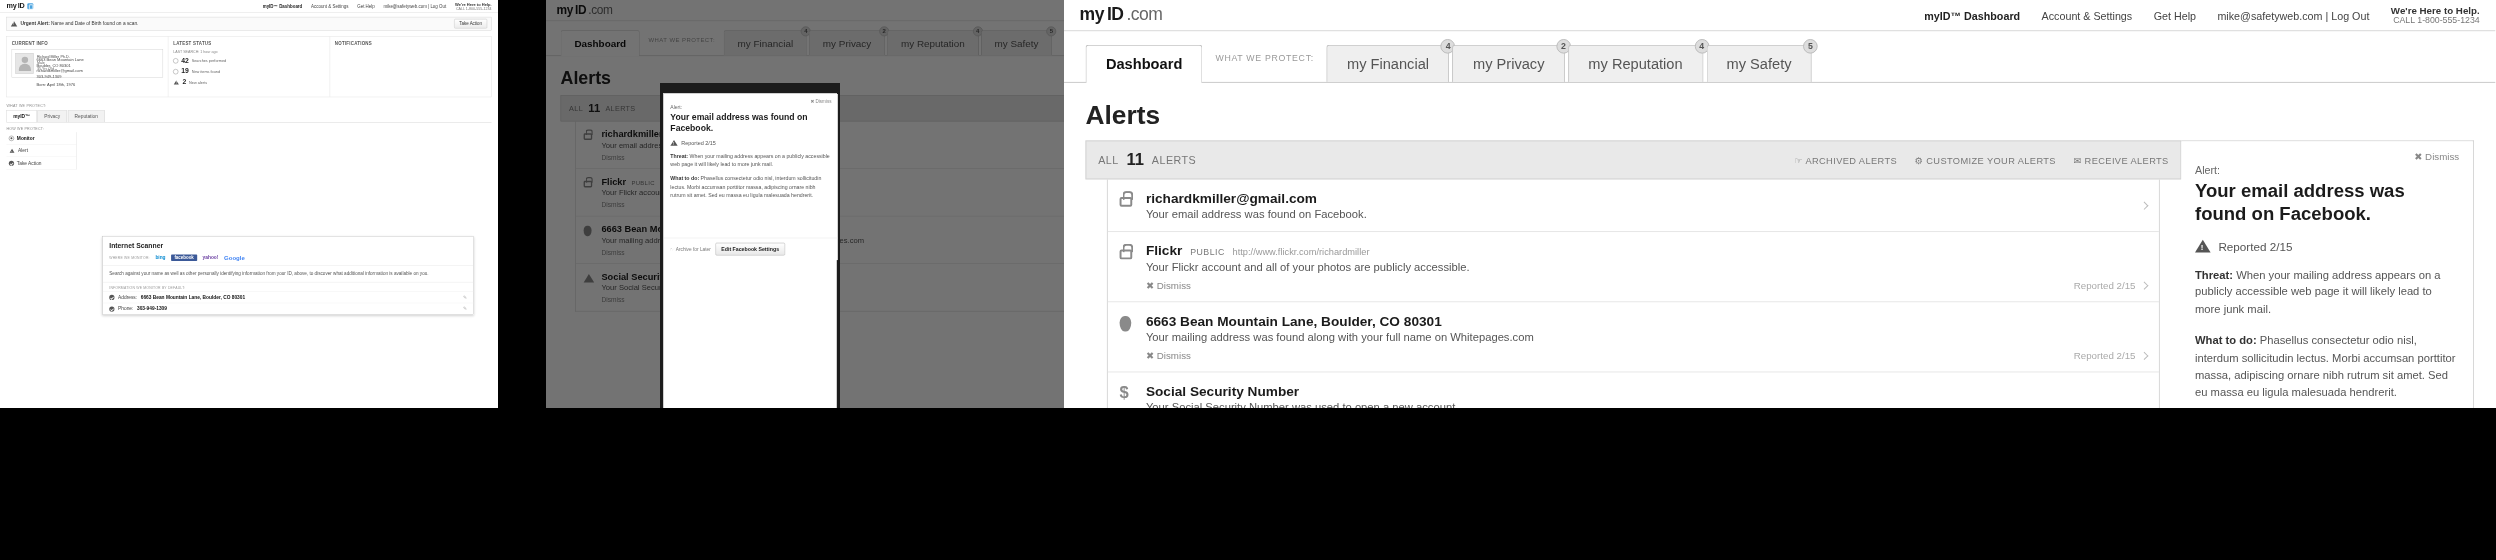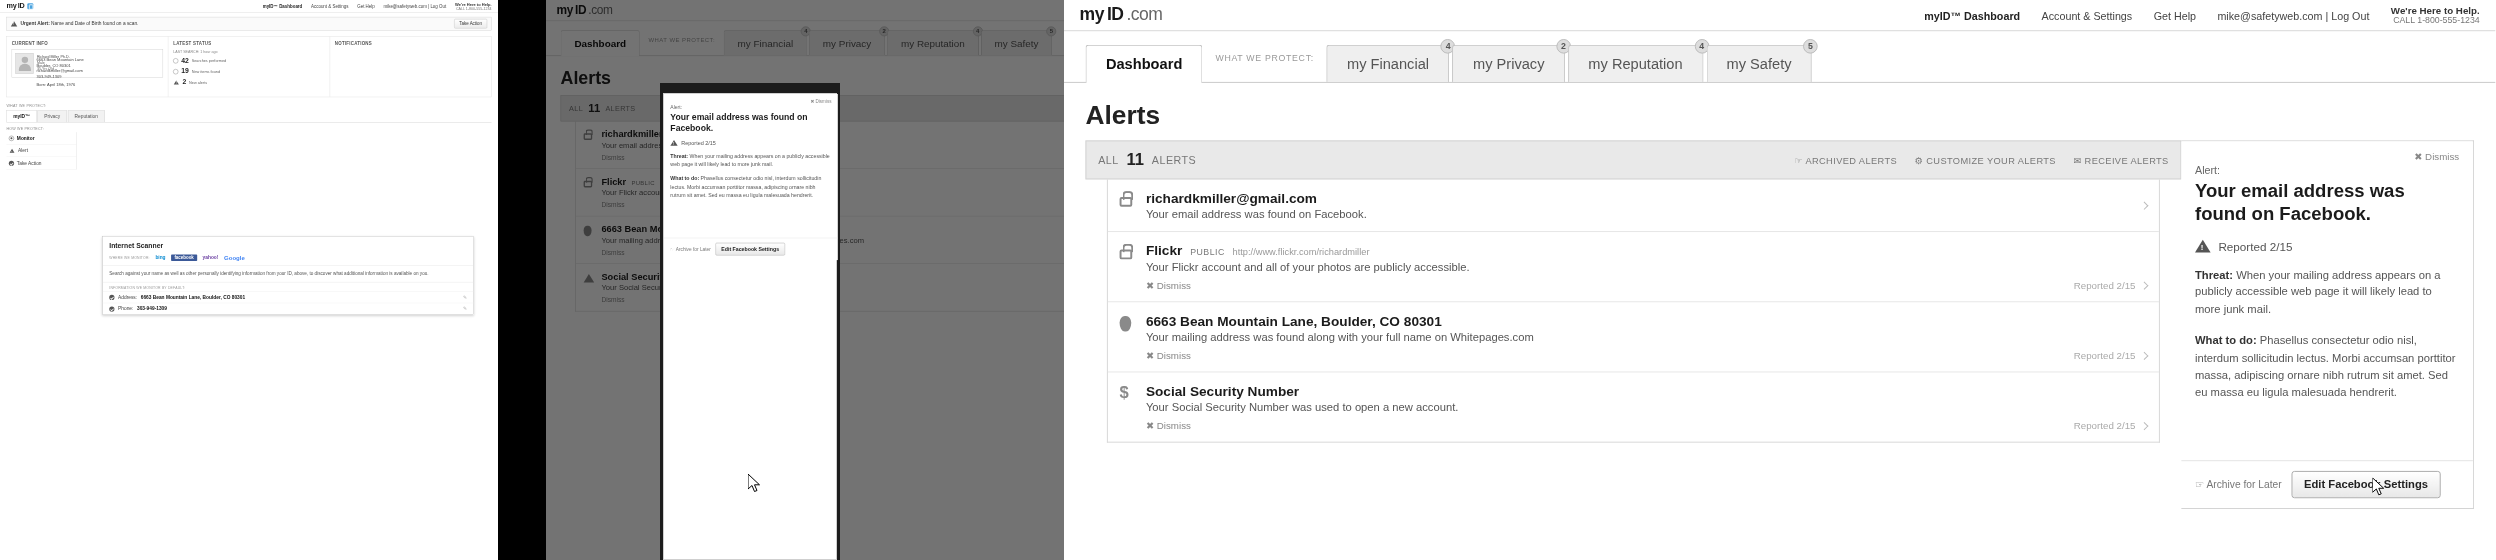--- a/index.html
+++ b/index.html
@@ -6,21 +6,21 @@
   html, body { margin:0; padding:0; }
   body {
     width:2496px; height:560px;
     background:#000;
     font-family:"Liberation Sans", sans-serif;
     overflow:hidden;
   }
   .stage { position:relative; width:2496px; height:560px; }
 
   
-  .panel { position:absolute; top:0; height:560px; overflow:hidden; }
+  .panel { position:absolute; top:0; height:408px; overflow:hidden; }
   #panel-left   { left:0px;    width:498px;  background:#ffffff; }
   #panel-mid    { left:498px;  width:1064px; background:#000000; }
   #panel-right  { left:1064px; width:1432px; background:#ffffff; }
 
   
   .app {
     position:absolute; top:0; left:0;
     transform-origin: top left;
     background:#fff;
   }

